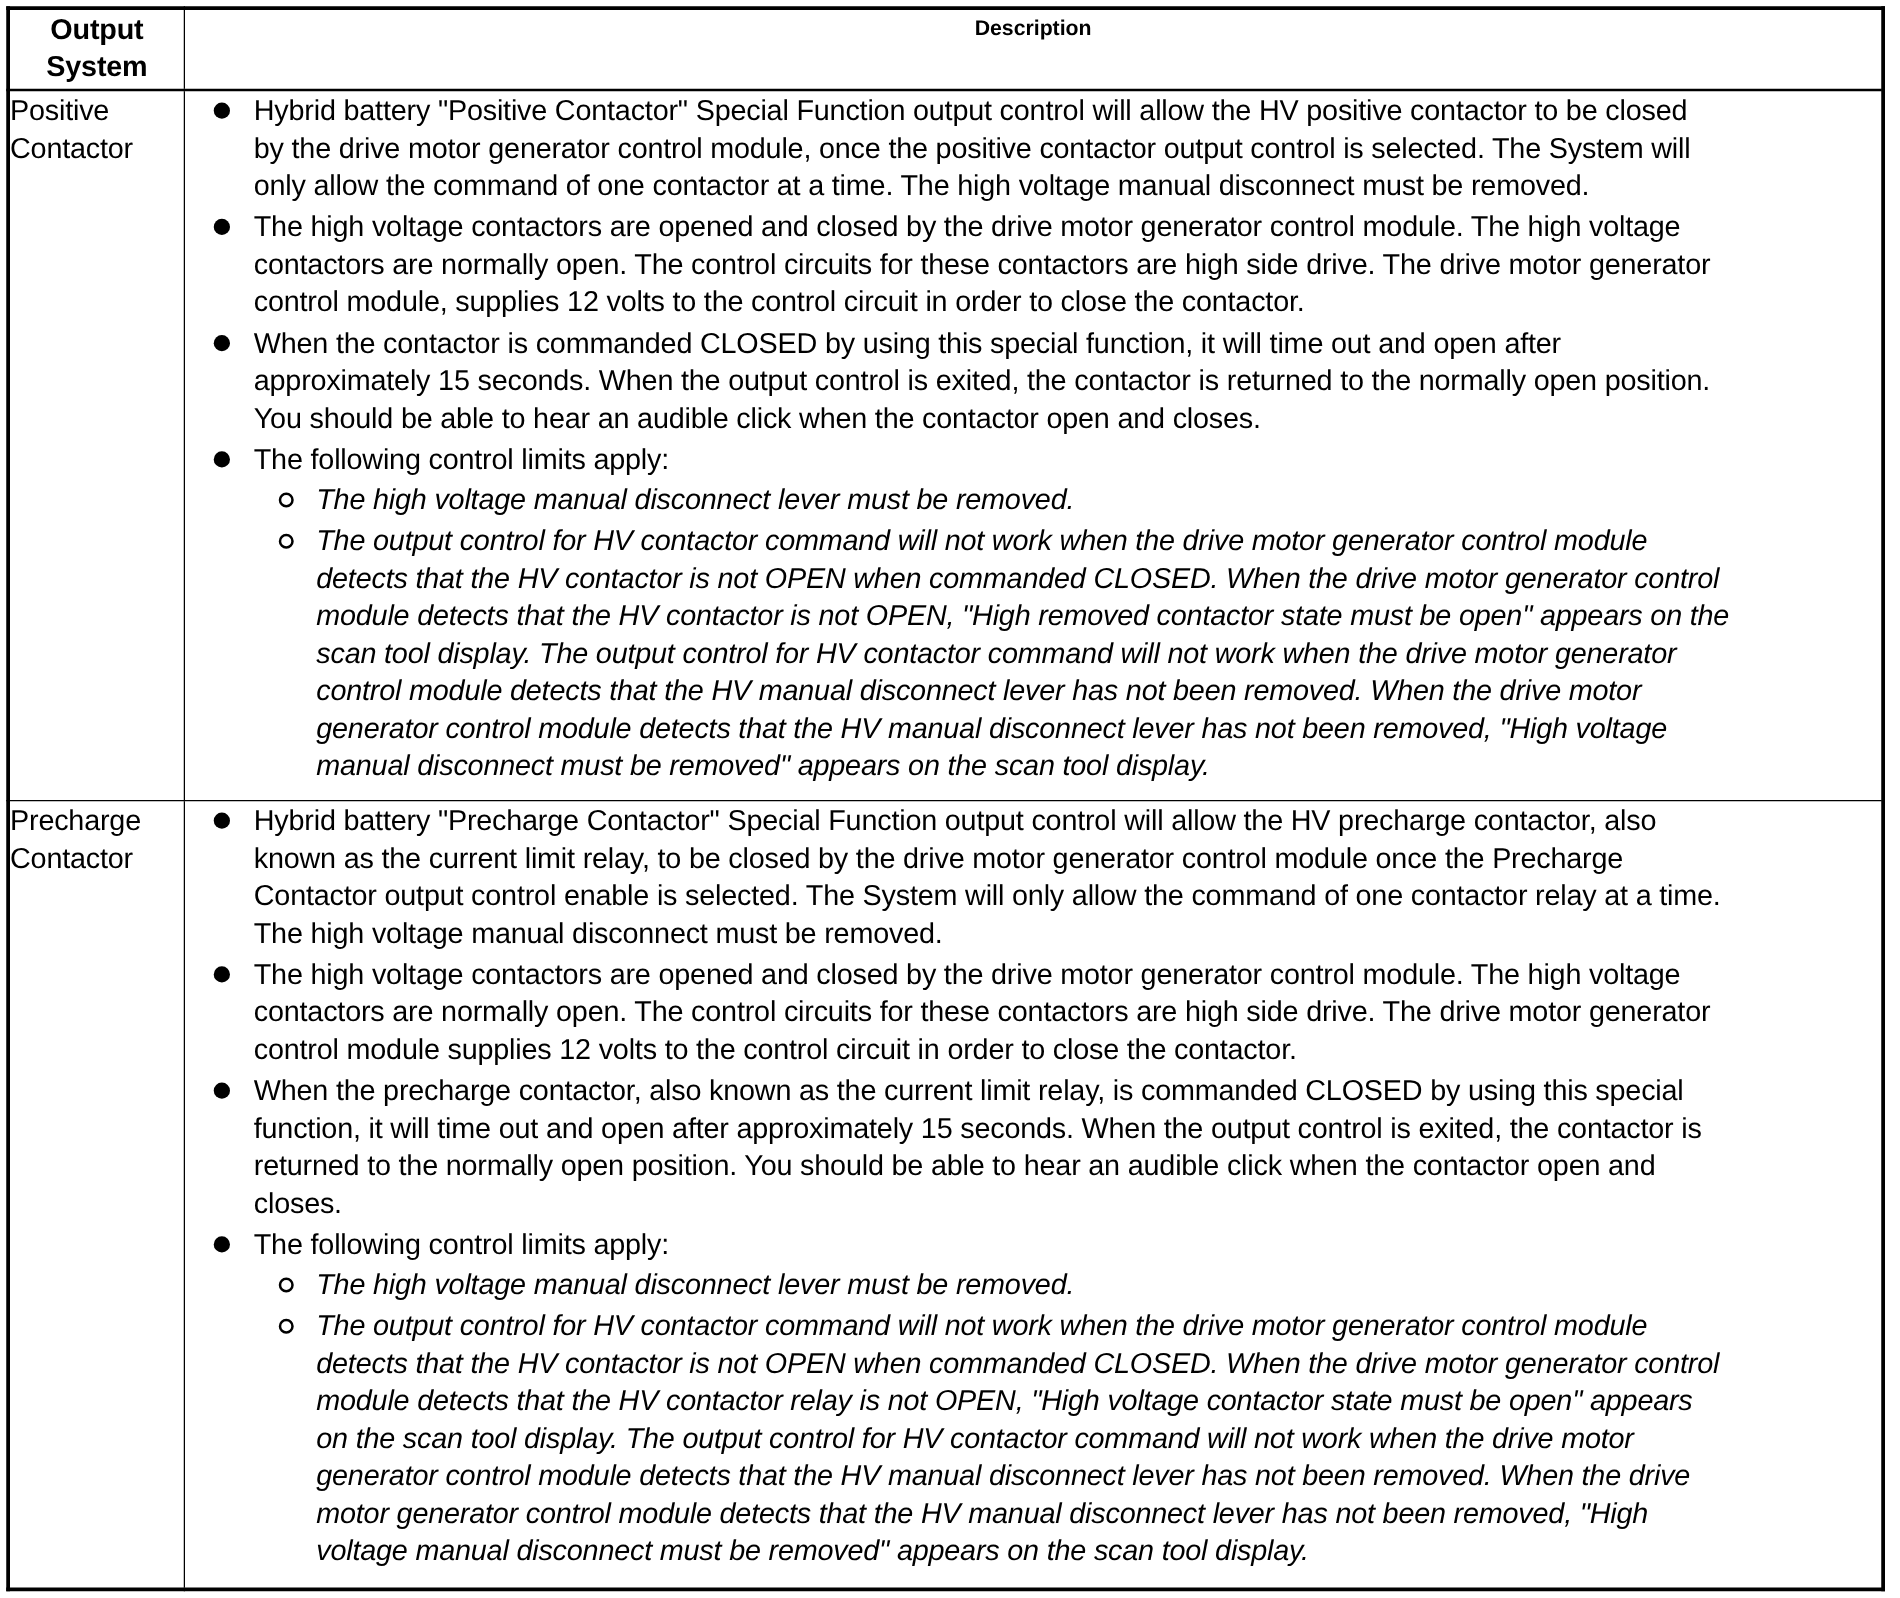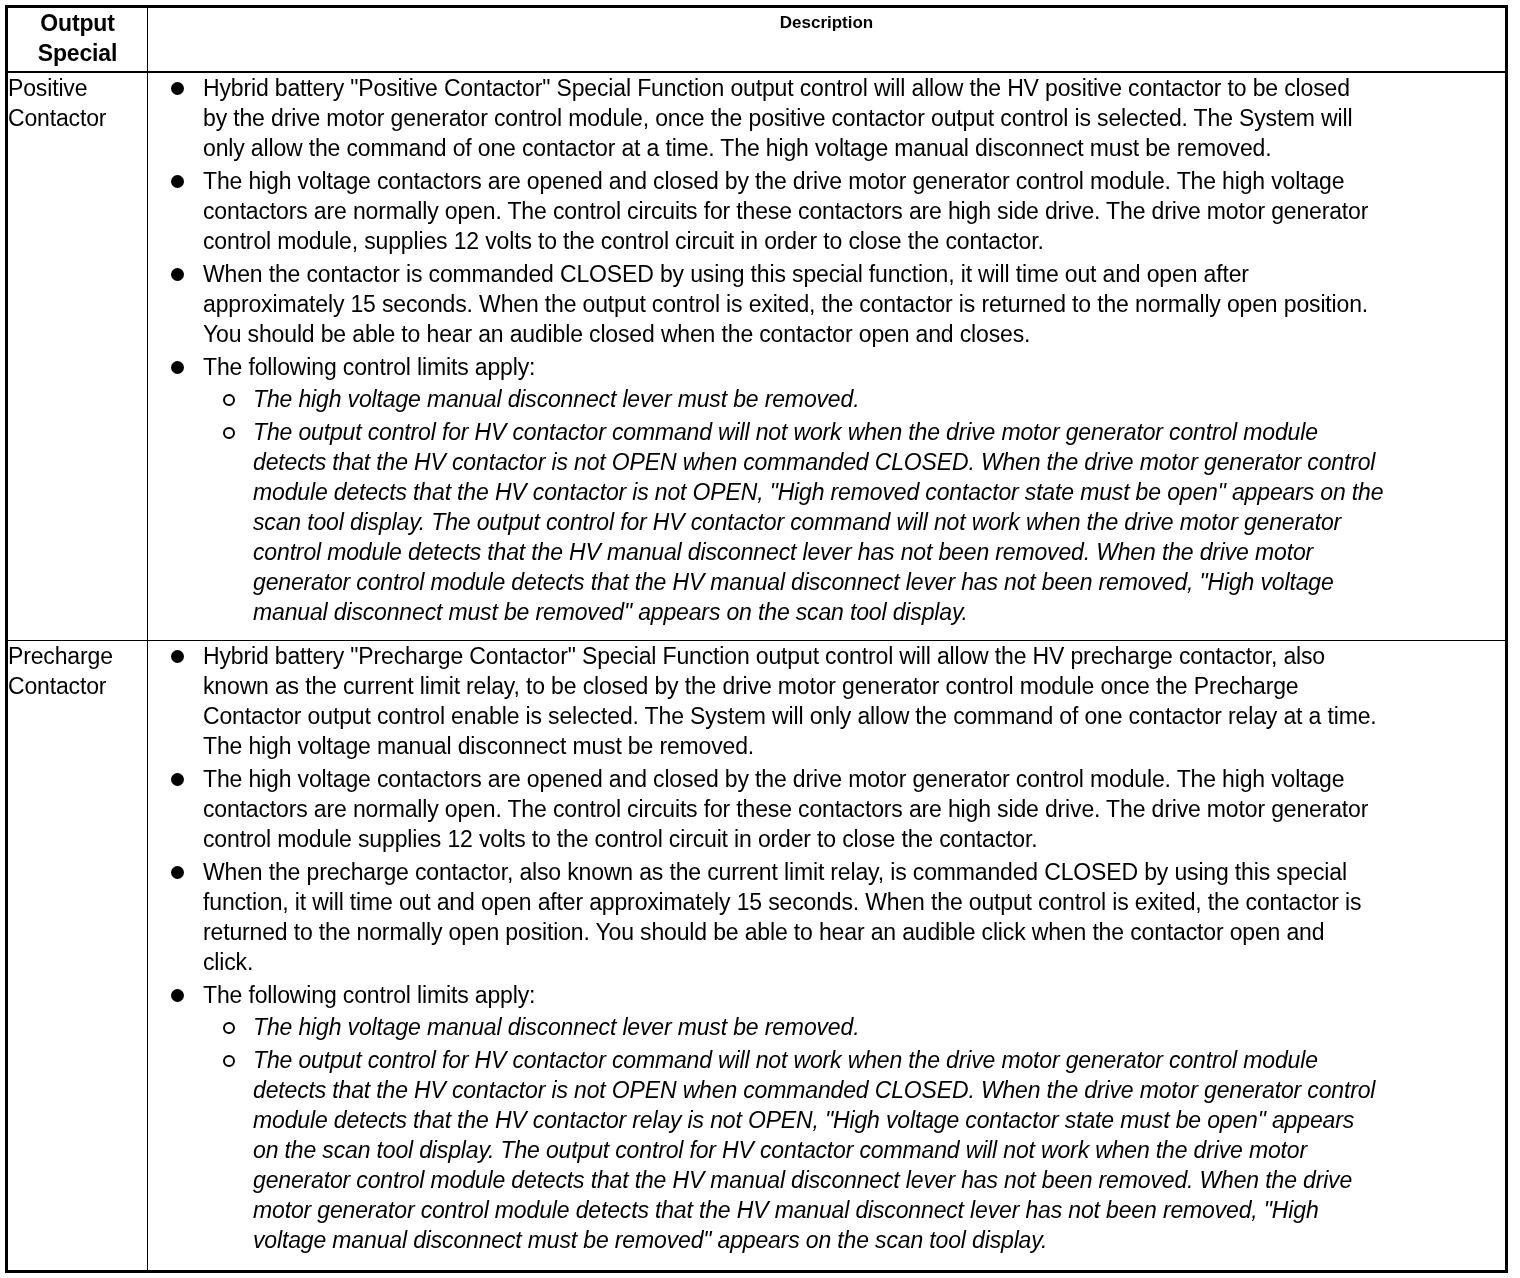--- a/index.html
+++ b/index.html
@@ -44,21 +44,21 @@
 
 <table class="spec">
   <colgroup>
       <col class="c1">
       <col>
     </colgroup>
   <tbody>
       <tr class="hdr">
     <th class="h1">
       <span class="line">Output</span>
-      <span class="line">Special</span>
+      <span class="line">System</span>
     </th>
     <th class="h2">Description</th>
   </tr>
   <tr id="row0" style="height:568px;margin-top:21px;">
     <td class="name">
       <span class="line">Positive</span>
       <span class="line">Contactor</span>
     </td>
     <td class="desc">
       <ul class="b1">
@@ -71,21 +71,21 @@
             <li>
               <span class="dot"></span>
               <span class="line">The high voltage contactors are opened and closed by the drive motor generator control module. The high voltage</span>
               <span class="line">contactors are normally open. The control circuits for these contactors are high side drive. The drive motor generator</span>
               <span class="line">control module, supplies 12 volts to the control circuit in order to close the contactor.</span>
             </li>
             <li>
               <span class="dot"></span>
               <span class="line">When the contactor is commanded CLOSED by using this special function, it will time out and open after</span>
               <span class="line">approximately 15 seconds. When the output control is exited, the contactor is returned to the normally open position.</span>
-              <span class="line">You should be able to hear an audible closed when the contactor open and closes.</span>
+              <span class="line">You should be able to hear an audible click when the contactor open and closes.</span>
             </li>
             <li>
               <span class="dot"></span>
               <span class="line">The following control limits apply:</span>
               <ul class="b2">
                 <li>
                   <span class="ring"></span>
                   <span class="line">The high voltage manual disconnect lever must be removed.</span>
                 </li>
                 <li>
@@ -121,21 +121,21 @@
               <span class="dot"></span>
               <span class="line">The high voltage contactors are opened and closed by the drive motor generator control module. The high voltage</span>
               <span class="line">contactors are normally open. The control circuits for these contactors are high side drive. The drive motor generator</span>
               <span class="line">control module supplies 12 volts to the control circuit in order to close the contactor.</span>
             </li>
             <li>
               <span class="dot"></span>
               <span class="line">When the precharge contactor, also known as the current limit relay, is commanded CLOSED by using this special</span>
               <span class="line">function, it will time out and open after approximately 15 seconds. When the output control is exited, the contactor is</span>
               <span class="line">returned to the normally open position. You should be able to hear an audible click when the contactor open and</span>
-              <span class="line">click.</span>
+              <span class="line">closes.</span>
             </li>
             <li>
               <span class="dot"></span>
               <span class="line">The following control limits apply:</span>
               <ul class="b2">
                 <li>
                   <span class="ring"></span>
                   <span class="line">The high voltage manual disconnect lever must be removed.</span>
                 </li>
                 <li>

